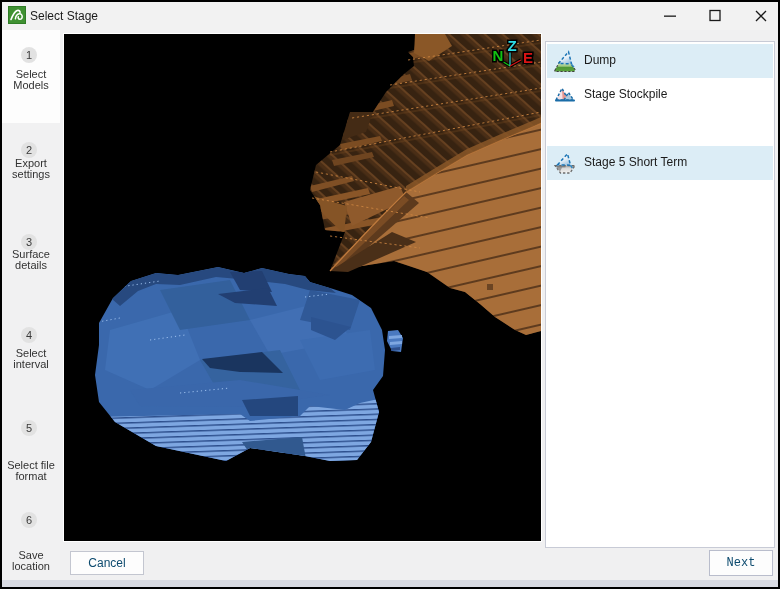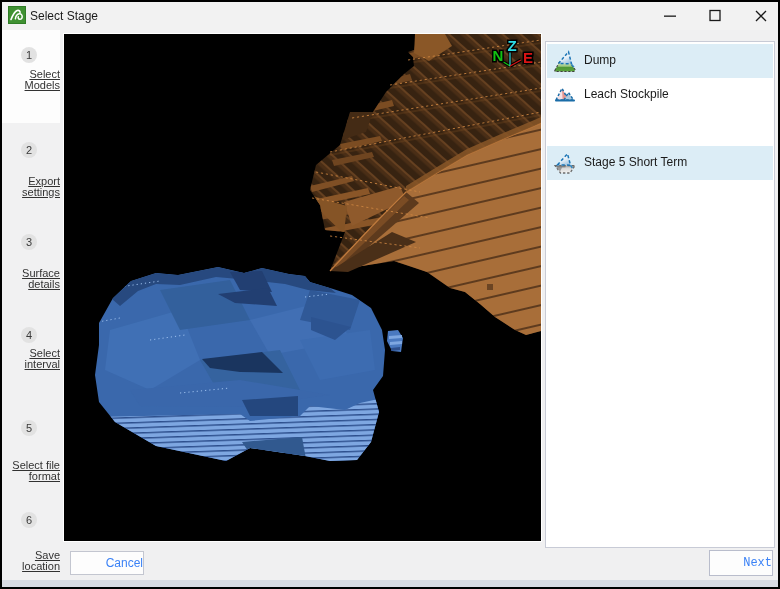--- a/index.html
+++ b/index.html
@@ -8,32 +8,32 @@
   #inner{position:absolute;left:2px;top:2px;width:776px;height:585px;background:#f0f0f1;}
   
   #titlebar{position:absolute;left:0;top:0;width:776px;height:28px;background:#f2f2f2;}
   #applogo{position:absolute;left:6px;top:4px;}
   #title{position:absolute;left:28px;top:7px;font-size:12px;color:#1b1b1b;}
   .wbtn{position:absolute;top:0;width:46px;height:28px;color:#1a1a1a;}
   
   #sidebar{position:absolute;left:0;top:28px;width:58px;height:550px;background:#f1f1f2;}
   #step1bg{position:absolute;left:0;top:0px;width:58px;height:93px;background:#fdfdfd;}
   .stepc{position:absolute;left:19px;width:16px;height:16px;border-radius:8px;background:#e2e2e2;color:#3a3a3a;font-size:11px;text-align:center;line-height:16px;}
-  .stepl{position:absolute;left:0;width:58px;text-align:right;font-size:11px;color:#323232;line-height:10.5px;text-decoration:underline;}
+  .stepl{position:absolute;left:0;width:58px;text-align:center;font-size:11px;color:#323232;line-height:10.5px;}
   
   #vpframe{position:absolute;left:61px;top:31px;width:479px;height:509px;background:#fff;}
   #vp{position:absolute;left:62px;top:32px;width:477px;height:507px;background:#000;}
   
   #panel{position:absolute;left:543px;top:39px;width:230px;height:507px;background:#fff;border:1px solid #c8cbd6;box-sizing:border-box;}
   .row{position:absolute;left:1px;width:226px;height:34px;}
   .rowsel{background:#dcedf6;}
   .rowtext{position:absolute;left:37px;top:9px;font-size:12px;color:#1b1b1b;}
   .rowicon{position:absolute;left:8px;top:7px;}
   
-  .btn{position:absolute;background:#fdfdfd;border:1px solid #b9bdcc;box-sizing:border-box;font-size:12px;color:#3b82f6;text-align:right;}
+  .btn{position:absolute;background:#fdfdfd;border:1px solid #b9bdcc;box-sizing:border-box;font-size:12px;color:#0c4a6e;text-align:center;}
   #cancel{left:68px;top:549px;width:74px;height:24px;line-height:22px;border-color:#c3c6d0;}
   #next{left:707px;top:548px;width:64px;height:26px;line-height:24px;font-family:Liberation Mono, monospace;}
   #bstrip{position:absolute;left:0;top:578px;width:776px;height:7px;background:#d9dbe3;}
 </style>
 </head>
 <body>
 <div id="win">
     <div id="inner">
   <div id="titlebar">
     <svg id="applogo" width="18" height="18" viewBox="0 0 18 18">
@@ -50,23 +50,23 @@
         </svg>
     <svg class="wbtn" style="left:736px" width="46" height="28" viewBox="0 0 46 28">
           <path d="M18 9 L28 19 M28 9 L18 19" stroke="#1a1a1a" stroke-width="1.3"></path>
         </svg>
   </div>
   <div id="sidebar">
     <div id="step1bg"></div>
     <div class="stepc" style="top:17px">1</div>
     <div class="stepl" style="top:39px">Select<br>Models</div>
     <div class="stepc" style="top:112px">2</div>
-    <div class="stepl" style="top:146px">Export<br>settings</div>
+    <div class="stepl" style="top:128px">Export<br>settings</div>
     <div class="stepc" style="top:204px">3</div>
-    <div class="stepl" style="top:238px">Surface<br>details</div>
+    <div class="stepl" style="top:219px">Surface<br>details</div>
     <div class="stepc" style="top:297px">4</div>
     <div class="stepl" style="top:318px">Select<br>interval</div>
     <div class="stepc" style="top:390px">5</div>
     <div class="stepl" style="top:430px">Select file<br>format</div>
     <div class="stepc" style="top:482px">6</div>
     <div class="stepl" style="top:520px">Save<br>location</div>
   </div>
   <div id="vpframe"></div>
   <div id="vp">
     <svg width="477" height="507" viewBox="64 34 477 507">
@@ -206,21 +206,21 @@
       <div class="rowtext">Dump</div>
     </div>
     <div class="row" style="top:36px">
       <svg class="rowicon" width="22" height="22" viewBox="0 0 22 22" style="left:7px;top:6px">
         <path d="M2,16 L8,4.5 L14.5,16 Z" fill="#f4e2e6"></path>
         <path d="M8,4.5 L14.5,16 L8.6,16 Z" fill="#e6968f"></path>
         <path d="M2,16 L8,4.5 L14.5,16 Z" fill="none" stroke="#1a6da8" stroke-width="1.5" stroke-dasharray="2.6,1.9"></path>
         <path d="M10,16 L14.5,8.5 L19.5,16 Z" fill="#aecadd" stroke="#1a6da8" stroke-width="1.5" stroke-dasharray="2.6,1.9"></path>
         <rect x="1" y="15.6" width="20" height="1.8" rx="0.9" fill="#1a6da8"></rect>
       </svg>
-      <div class="rowtext">Leach Stockpile</div>
+      <div class="rowtext">Stage Stockpile</div>
     </div>
     <div class="row rowsel" style="top:104px">
       <svg class="rowicon" width="22" height="22" viewBox="0 0 22 22" style="left:7px;top:6px">
         <defs>
               <linearGradient id="ghull" x1="0" y1="0" x2="0" y2="1">
           <stop offset="0" stop-color="#9e9e9e"></stop>
                 <stop offset="0.35" stop-color="#d8d8d8"></stop>
                 <stop offset="1" stop-color="#f2f2f0"></stop>
         </linearGradient>
             </defs>

